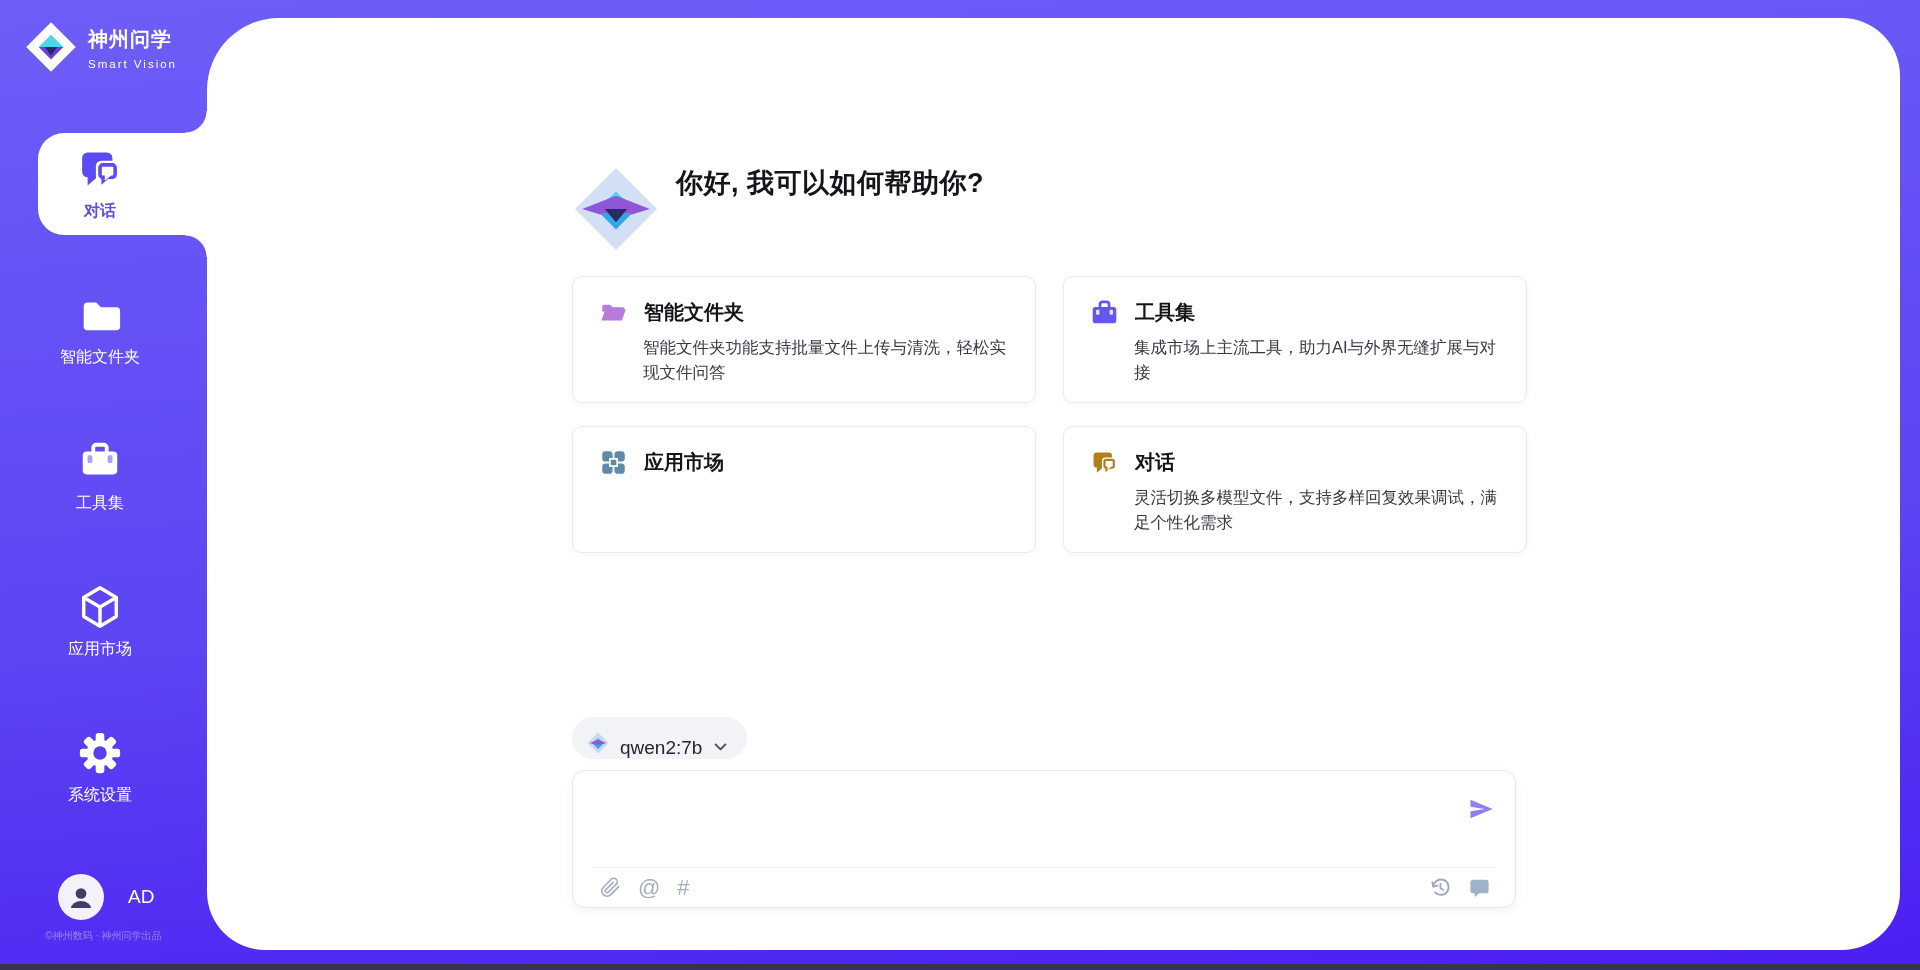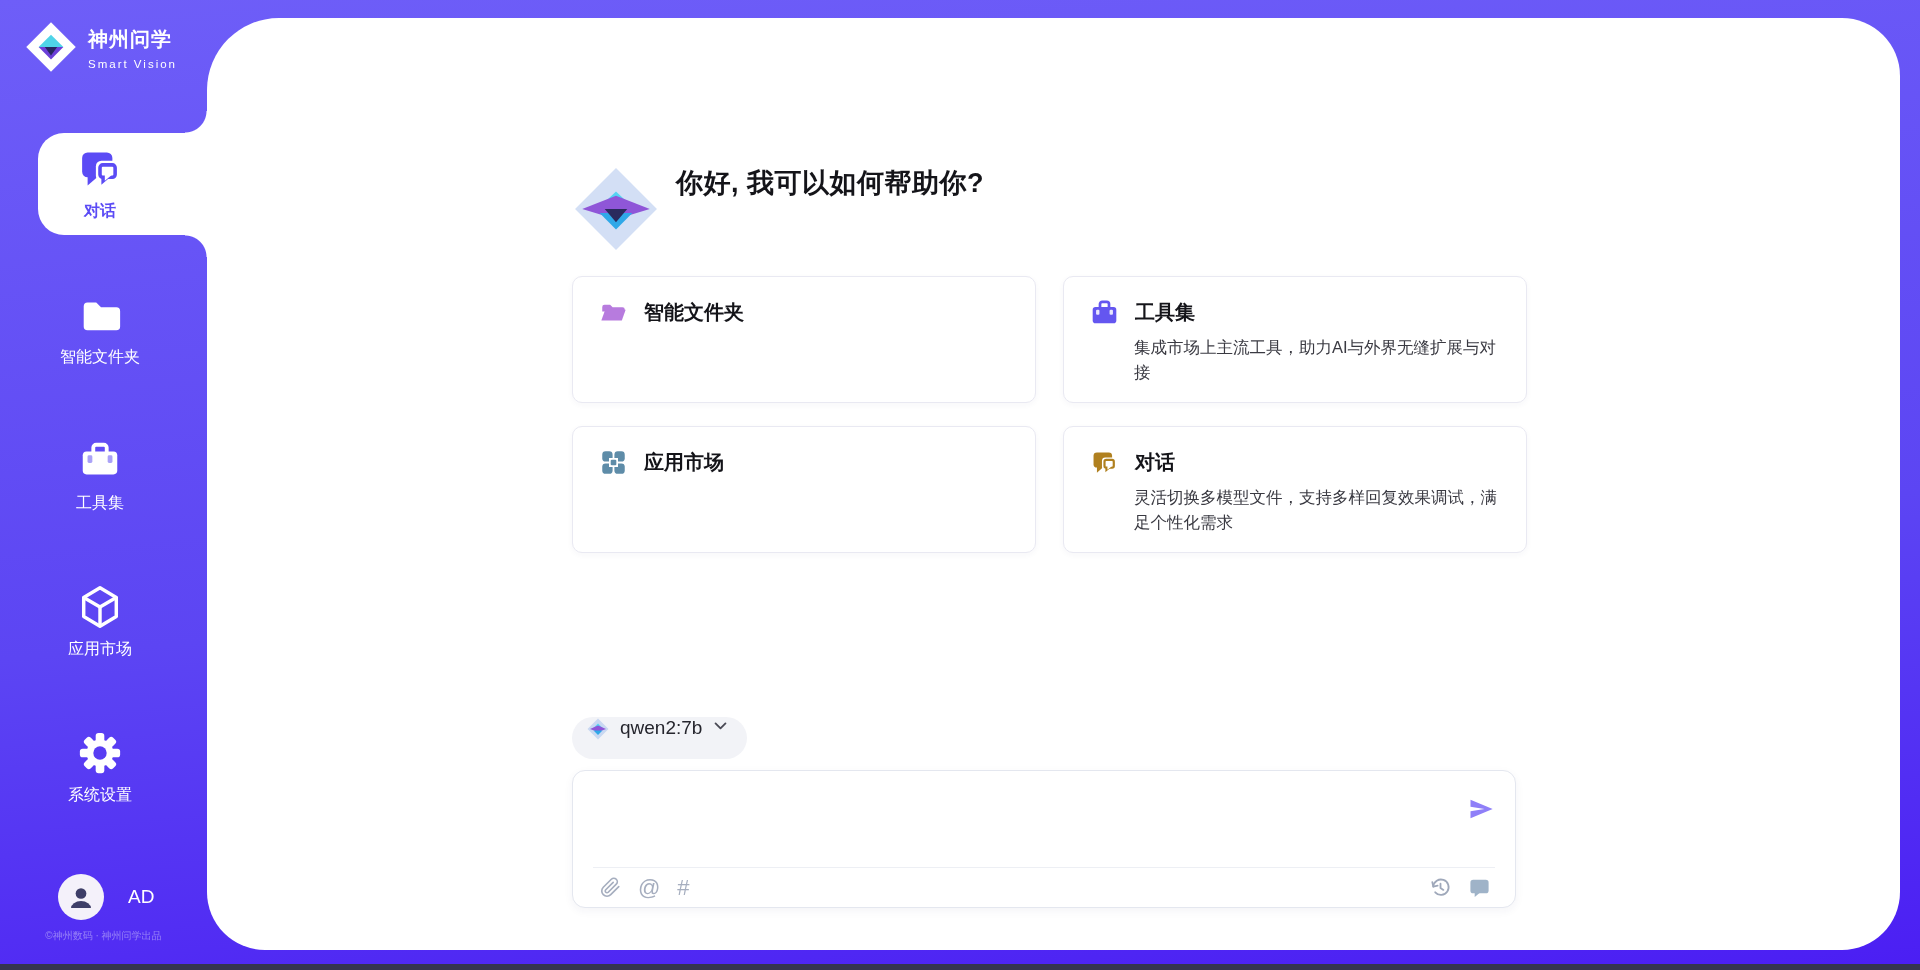--- a/index.html
+++ b/index.html
@@ -50,21 +50,21 @@
            grid-template-columns:464px 464px; gap:23px 27px; }
   .card { width:464px; height:127px; background:#fff; border:1px solid #E9E9F2; border-radius:10px;
           box-shadow:0 2px 6px rgba(40,40,90,0.04); padding:22px 24px 0 27px; cursor:pointer; }
   .card-head { display:flex; align-items:center; gap:17px; }
   .card-icon { width:27px; height:27px; display:flex; align-items:center; justify-content:center; }
   .card-title { font-size:20px; font-weight:bold; color:#141419; }
   .card-desc { margin-left:43px; margin-top:9px; width:376px; font-size:16.5px;
                line-height:1.5; color:#3A3A42; }
 
   .model-pill { position:absolute; top:699px; left:365px; height:42px; padding:0 18px 0 14px;
-                background:#F2F3F7; border-radius:21px; display:flex; align-items:flex-start; gap:10px;
+                background:#F2F3F7; border-radius:21px; display:flex; align-items:flex-end; gap:10px;
                 cursor:pointer; }
   .model-label { font-size:19px; color:#25252d; }
 
   .composer { position:absolute; top:752px; left:365px; width:944px; height:138px; background:#fff;
               border:1px solid #E4E7EF; border-radius:13px; box-shadow:0 3px 10px rgba(40,40,90,0.05); }
   .composer textarea { position:absolute; top:16px; left:29px; right:70px; height:58px; border:none;
               outline:none; resize:none; font-family:inherit; font-size:20px; color:#3a3a42; background:transparent; }
   .composer textarea::placeholder { color:#B8BFCC; }
   .send-btn { position:absolute; top:22px; right:18px; width:32px; height:32px; display:flex;
               align-items:center; justify-content:center; cursor:pointer; }
@@ -206,20 +206,21 @@
       <div class="card">
         <div class="card-head">
           <span class="card-icon" style="color: rgb(183, 123, 222);">
             <svg width="27" height="27" viewBox="0 0 24 24" fill="currentColor">
               <path d="M2 7 a2 2 0 0 1 2-2 h5 l2.2 2.3 H20 a2 2 0 0 1 2 2 V11 H2 z"></path>
               <polygon points="1.2,19 4.6,9.5 22.8,9.5 19.4,19"></polygon>
             </svg>
           </span>
           <span class="card-title">智能文件夹</span>
         </div>
+        <div class="card-desc">智能文件夹功能支持批量文件上传与清洗，轻松实现文件问答</div>
       </div>
 
       <div class="card">
         <div class="card-head">
           <span class="card-icon" style="color: rgb(100, 86, 240);">
             <svg width="27" height="27" viewBox="0 0 24 24">
               <rect x="8" y="2.5" width="8" height="7" rx="2" fill="none" stroke="currentColor" stroke-width="2.4"></rect>
               <rect x="1.5" y="7" width="21" height="14.5" rx="2.5" fill="currentColor"></rect>
               <rect x="4.5" y="9.5" width="3" height="4.5" rx="1" fill="#ffffff" opacity="0.85"></rect>
               <rect x="16.5" y="9.5" width="3" height="4.5" rx="1" fill="#ffffff" opacity="0.85"></rect>

